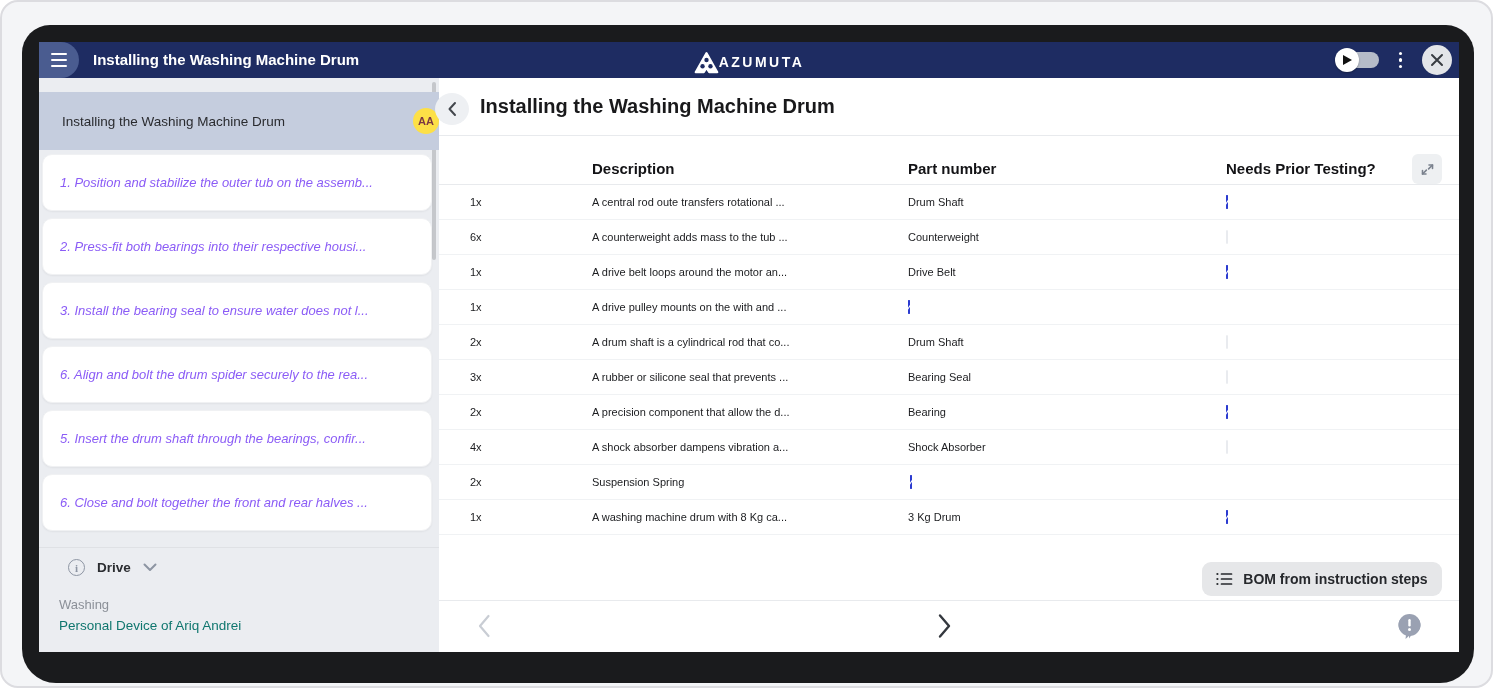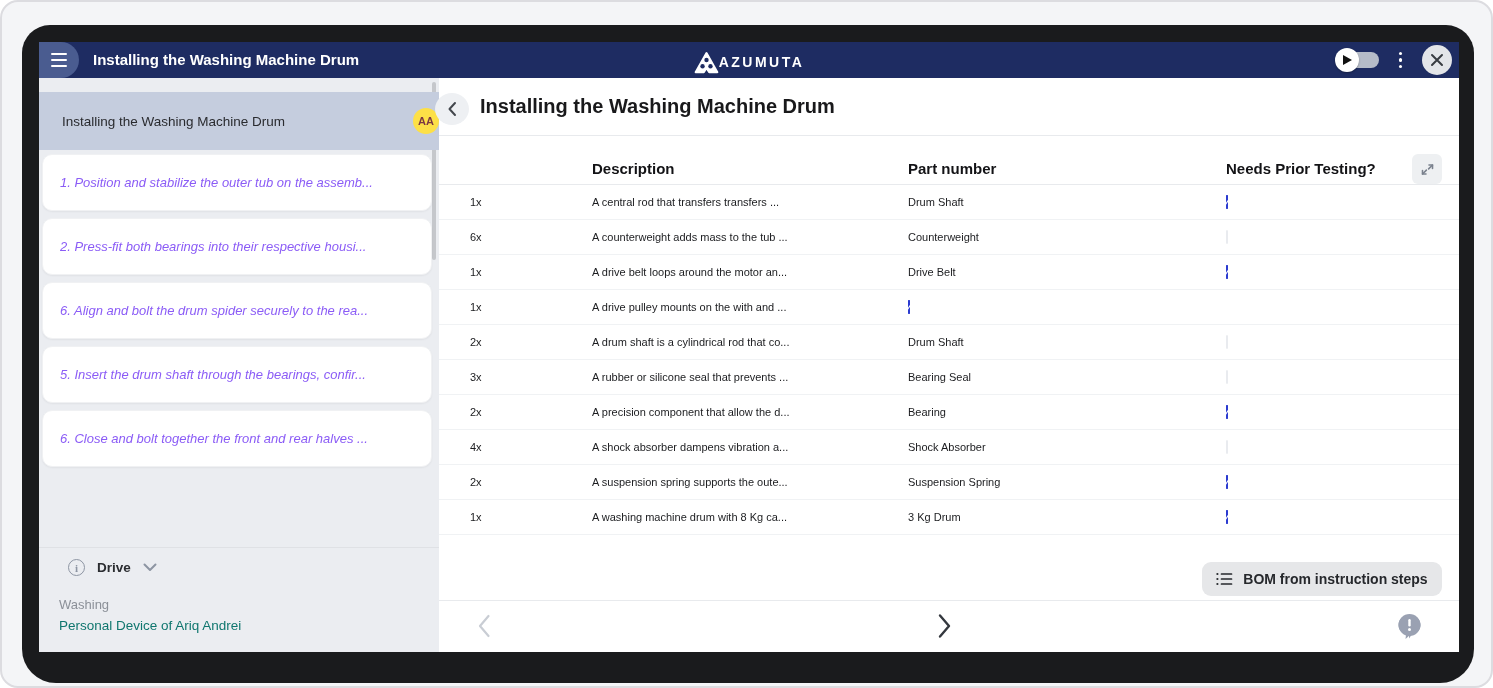--- a/index.html
+++ b/index.html
@@ -118,20 +118,23 @@
         </div>
         <div class="steps">
   <div class="step-card">
     <span class="step-label">1. Position and stabilize the outer tub on the assemb...</span>
   </div>
 
   <div class="step-card">
     <span class="step-label">2. Press-fit both bearings into their respective housi...</span>
   </div>
 
+  <div class="step-card">
+    <span class="step-label">3. Install the bearing seal to ensure water does not l...</span>
+  </div>
 
   <div class="step-card">
     <span class="step-label">6. Align and bolt the drum spider securely to the rea...</span>
   </div>
 
   <div class="step-card">
     <span class="step-label">5. Insert the drum shaft through the bearings, confir...</span>
   </div>
 
   <div class="step-card">
@@ -173,21 +176,21 @@
                 <path d="M6 12 H2.5 V8.5"></path>
                   <path d="M2.5 12 L6.4 8.1"></path>
               </g>
             </svg>
           </button>
         </div>
 
         <div class="tbody">
   <div class="trow">
     <span class="col-qty">1x</span>
-    <span class="col-desc">A central rod that transfers transfers ...</span>
+    <span class="col-desc">A central rod oute transfers rotational ...</span>
     <span class="col-part">Drum Shaft</span>
     <span class="col-check">
       <span class="checkbox checked"></span>
     </span>
   </div>
 
   <div class="trow">
     <span class="col-qty">6x</span>
     <span class="col-desc">A counterweight adds mass to the tub ...</span>
     <span class="col-part">Counterweight</span>
@@ -244,21 +247,20 @@
     <span class="col-qty">4x</span>
     <span class="col-desc">A shock absorber dampens vibration a...</span>
     <span class="col-part">Shock Absorber</span>
     <span class="col-check">
       <span class="checkbox"></span>
     </span>
   </div>
 
   <div class="trow">
     <span class="col-qty">2x</span>
-    <span class="col-desc">A suspension spring supports the oute...</span>
     <span class="col-part">Suspension Spring</span>
     <span class="col-check">
       <span class="checkbox checked"></span>
     </span>
   </div>
 
   <div class="trow">
     <span class="col-qty">1x</span>
     <span class="col-desc">A washing machine drum with 8 Kg ca...</span>
     <span class="col-part">3 Kg Drum</span>

